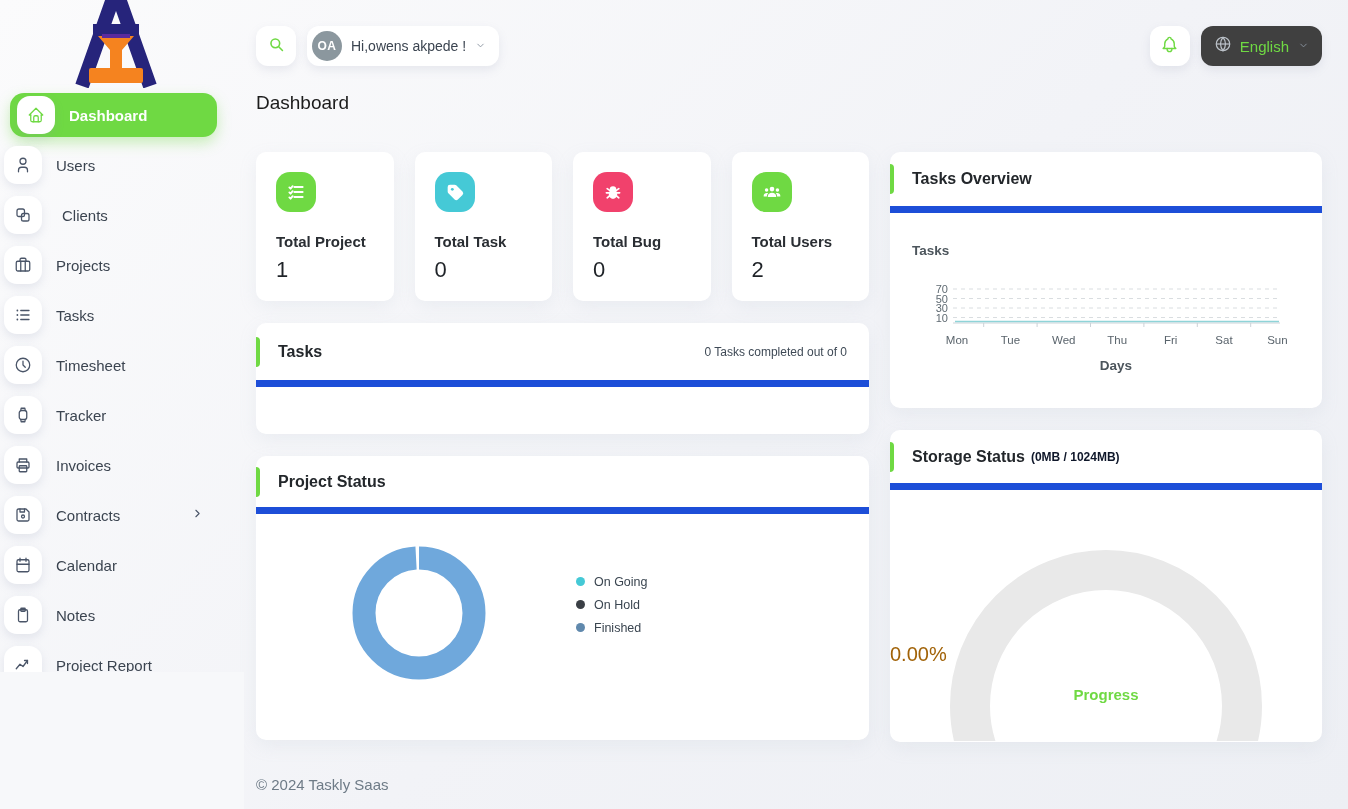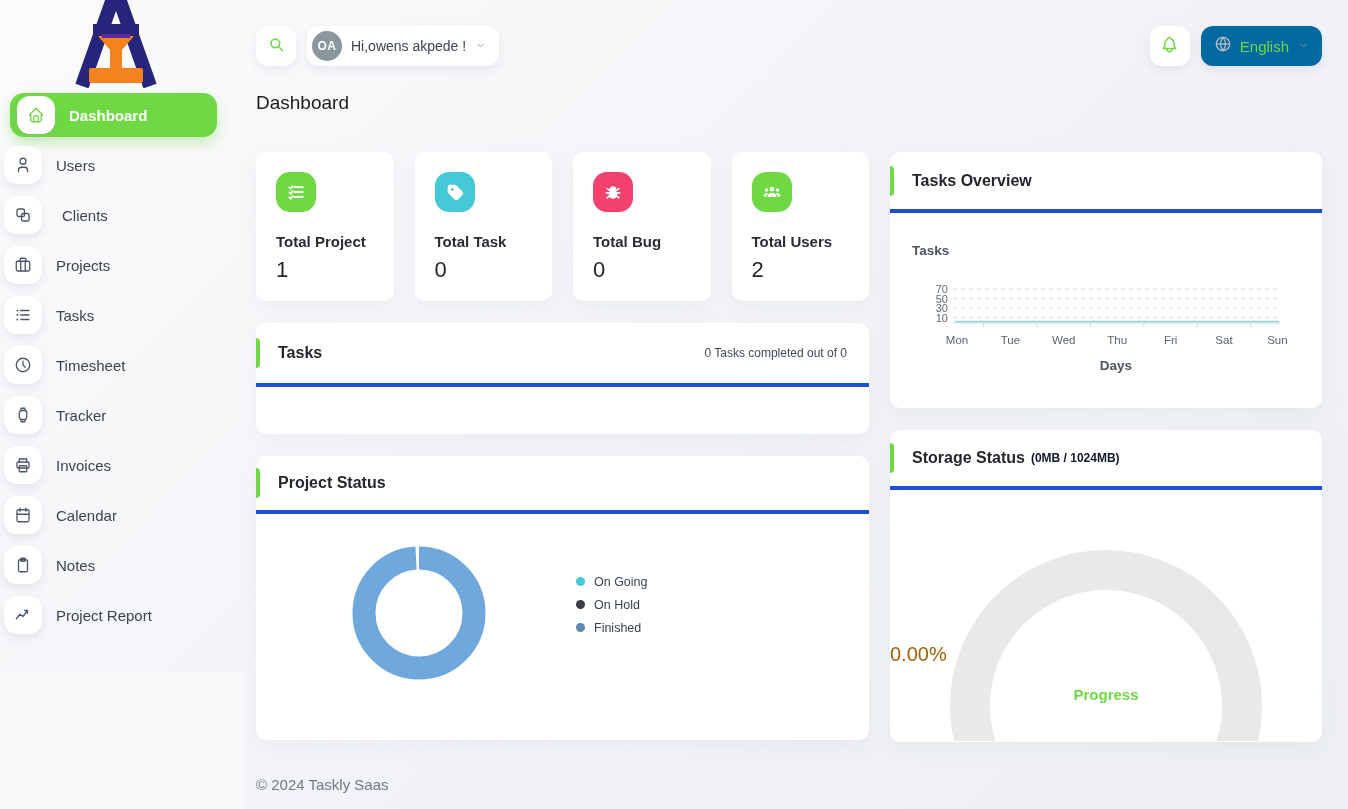--- a/index.html
+++ b/index.html
@@ -49,35 +49,35 @@
     box-shadow:0 4px 10px rgba(140,152,175,0.16);
     display:flex; align-items:center; padding:0 13px 0 5px;
   }
   .avatar { width:30px; height:30px; border-radius:50%; background:#8b979e; color:#fff; font-size:12px; font-weight:700;
             display:flex; align-items:center; justify-content:center; letter-spacing:.5px; }
   .greeting { margin-left:9px; font-size:14px; color:#3b4450; }
   .chev { margin-left:9px; }
   .chev svg { width:11px; height:11px; stroke:#8a94a0; fill:none; stroke-width:2; stroke-linecap:round; stroke-linejoin:round; }
   .topbar-spacer { flex:1; }
   .lang-pill {
-    margin-left:11px; height:40px; border-radius:12px; background:#0369a1; cursor:pointer;
+    margin-left:11px; height:40px; border-radius:12px; background:#404040; cursor:pointer;
     box-shadow:0 4px 10px rgba(140,152,175,0.16);
     display:flex; align-items:center; padding:0 13px;
   }
   .globe svg { width:18px; height:18px; stroke:#bcc2c9; fill:none; stroke-width:1.6; }
   .lang-label { margin-left:8px; font-size:15px; color:#6fd943; font-weight:500; }
 
   .page-title { margin-top:26px; font-size:19px; font-weight:500; color:#1c1c1c; }
 
   .columns { display:flex; gap:21px; margin-top:38px; }
   .col-left { width:613px; flex:none; }
   .col-right { width:432px; flex:none; }
 
   .card { background:#ffffff; border-radius:10px; box-shadow:0 6px 18px rgba(160,175,195,0.13); }
-  .card-header { position:relative; display:flex; align-items:center; padding:0 22px; border-bottom:4px solid #1d4ed8; }
+  .card-header { position:relative; display:flex; align-items:center; padding:0 22px; border-bottom:7px solid #1d4ed8; }
   .card-header::before {
     content:""; position:absolute; left:0; top:50%; transform:translateY(-50%);
     width:4px; height:30px; background:#6fd943; border-radius:0 4px 4px 0;
   }
   .card-title { font-size:16px; font-weight:700; color:#23272b; }
   .card-sub { font-size:12px; font-weight:700; color:#0f172a; margin-left:6px; }
 
   
   .stats-row { display:grid; grid-template-columns:repeat(4,1fr); gap:21px; }
   .stat-card { height:149px; padding:20px; }
@@ -218,20 +218,35 @@
         <span class="icon-tile">
           <svg viewBox="0 0 24 24">
               <path d="M17 8V4H7v4"></path>
               <rect x="4" y="8" width="16" height="8" rx="1.5"></rect>
               <rect x="7" y="13" width="10" height="8" rx="1"></rect>
             </svg>
         </span>
         <span class="menu-label">Invoices</span>
       </div>
 
+      <div class="menu-item">
+        <span class="icon-tile">
+          <svg viewBox="0 0 24 24">
+              <path d="M6 4h10l4 4v10a2 2 0 0 1-2 2H6a2 2 0 0 1-2-2V6a2 2 0 0 1 2-2z"></path>
+              <circle cx="12" cy="14" r="2"></circle>
+              <path d="M14 4v4H8V4"></path>
+            </svg>
+        </span>
+        <span class="menu-label">Contracts</span>
+        <span class="submenu-chevron">
+          <svg viewBox="0 0 24 24">
+              <path d="M9 6l6 6-6 6"></path>
+            </svg>
+        </span>
+      </div>
 
       <div class="menu-item">
         <span class="icon-tile">
           <svg viewBox="0 0 24 24">
               <rect x="4" y="5" width="16" height="16" rx="2"></rect>
               <path d="M16 3v4M8 3v4M4 11h16"></path>
             </svg>
         </span>
         <span class="menu-label">Calendar</span>
       </div>

